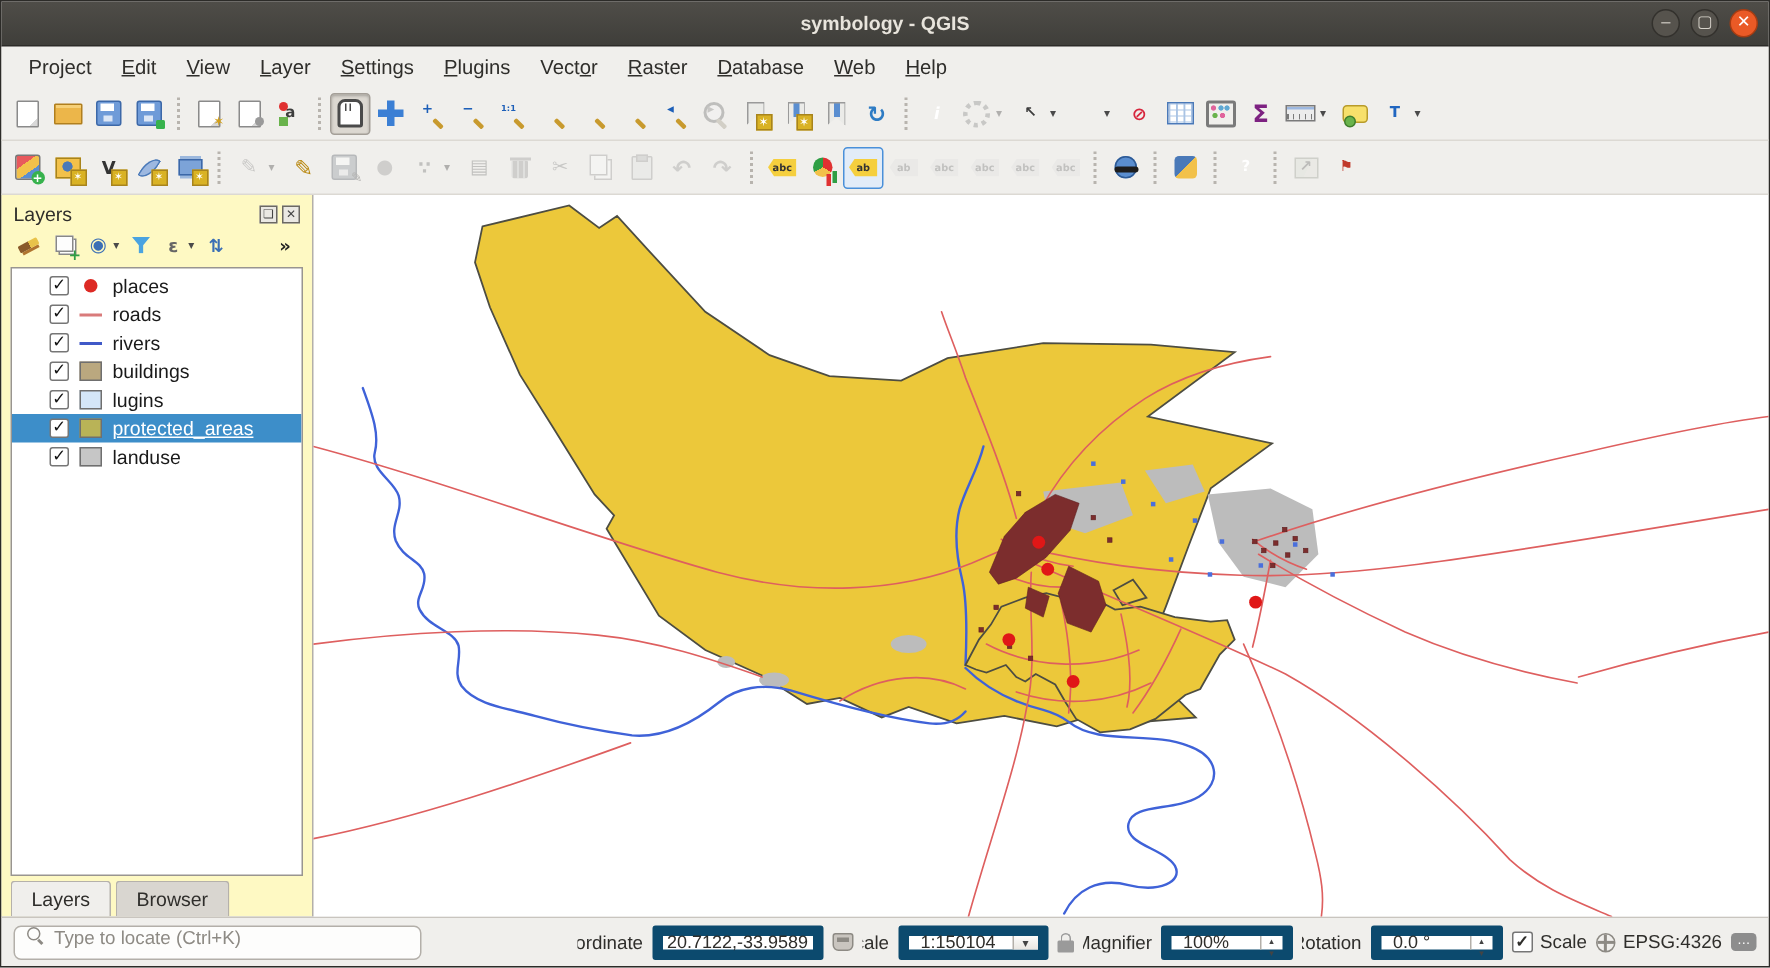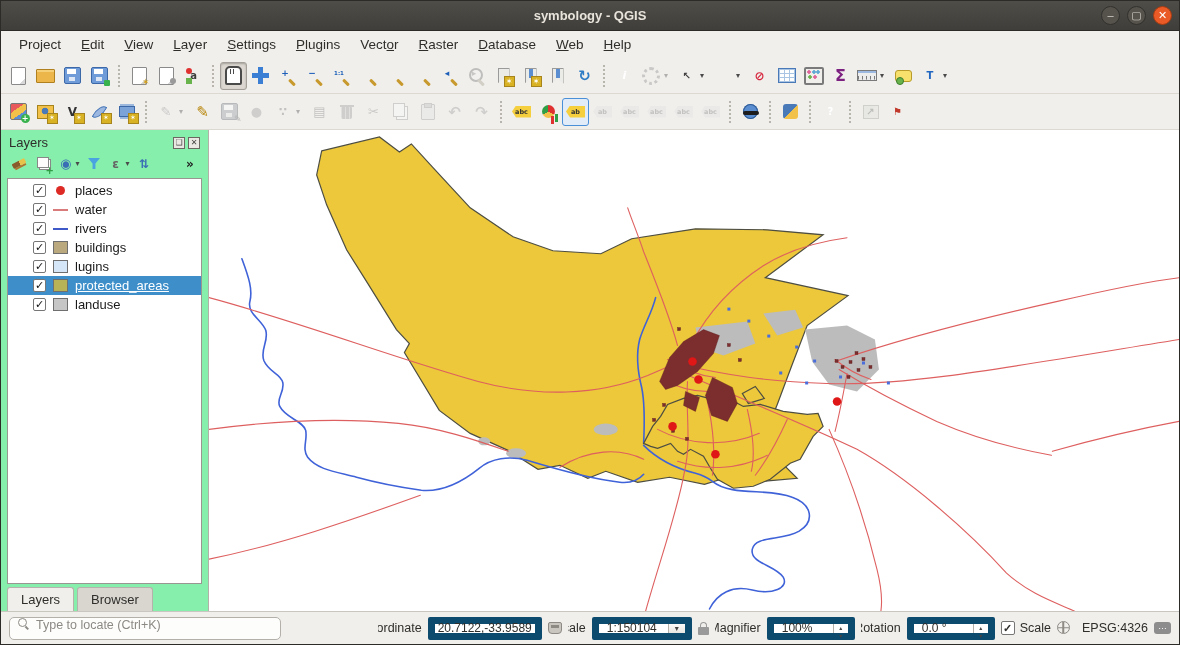--- a/index.html
+++ b/index.html
@@ -100,21 +100,21 @@
 .ic-open-layer-styling::before{content:'';width:14px;height:5px;background:linear-gradient(90deg,#8a5a2b 55%,#e8c34a 55%);transform:rotate(-28deg);border-radius:1px;box-shadow:0 3px 0 -1px #b0742f}
 .ic-add-group::before{content:'';width:10px;height:9px;background:#fdfdfd;border:1px solid #888;margin:-2px 0 0 -2px;box-shadow:2px 2px 0 -1px #fdfdfd,2px 2px 0 0 #888}
 .ic-add-group::after{content:'+';position:absolute;right:0;bottom:-2px;color:#2f9e44;font-size:10px}
 .ic-manage-map-themes{color:#3b6fb5;font-size:13px}
 .ic-filter-legend::before{content:'';width:12px;height:11px;background:#4aa3e0;clip-path:polygon(0 0,100% 0,62% 50%,62% 100%,38% 100%,38% 50%)}
 .ic-filter-legend-expression{font-size:12px;color:#666}
 .ic-expand-collapse-layers{font-size:12px;color:#3b6fb5}
 .ic-panel-overflow{font-size:12px;color:#222}
 
 .main{flex:1;display:flex;min-height:0}
-.panel{width:207px;flex:none;background:#86efac;display:flex;flex-direction:column;padding:4px 6px 0 6px}
+.panel{width:207px;flex:none;background:#fef9c3;display:flex;flex-direction:column;padding:4px 6px 0 6px}
 .panel-head{display:flex;align-items:center;font-size:13px;color:#2f2e2b;padding:1px 2px 3px}
 .panel-title{flex:1}
 .pbx{width:12px;height:12px;border:1px solid #6b6862;font-size:8px;line-height:10px;text-align:center;color:#444;background:#eae8e3;margin-left:3px}
 .panel-tools{display:flex;align-items:center;gap:1px;padding:0 0 4px}
 .ptbtn{width:24px;height:21px;display:flex;align-items:center;justify-content:center}
 .ptbtn .dd{width:8px}
 .ptbtn.last{margin-left:auto}
 .layer-list{flex:1;background:#fff;border:1px solid #999590;overflow:hidden;font-size:13px;padding-top:2px}
 .lrow{display:flex;align-items:center;height:19px;padding-left:25px;gap:7px}
 .lrow.sel{background:#3d8ec9}
@@ -156,21 +156,21 @@
 .spinbtns div{flex:1;font-size:6px;line-height:8px;text-align:center;color:#444}
 .spinbtns .up::before{content:'▴'}
 .spinbtns .dn::before{content:'▾'}
 .exticon{width:14px;height:12px;flex:none;background:#c9c5bf;border:1px solid #8d8a84;border-radius:2px 2px 4px 4px;position:relative}
 .exticon::after{content:'';position:absolute;left:2px;top:2px;right:2px;height:3px;background:#8d8a84}
 .lockic{width:11px;height:8px;background:#9a9a9a;border-radius:1px;position:relative;margin-top:5px;flex:none}
 .lockic::before{content:'';position:absolute;top:-5px;left:2px;width:5px;height:5px;border:1.5px solid #9a9a9a;border-bottom:none;border-radius:4px 4px 0 0}
 .render{display:flex;align-items:center;gap:5px;flex:none}
 .chk{width:14px;height:14px;border:1px solid #767676;background:#fff;font-size:11px;line-height:12px;text-align:center;font-weight:bold;border-radius:2px}
 .chk::before{content:'✓'}
-.crs{display:flex;align-items:flex-start;gap:12px;flex:none}
+.crs{display:flex;align-items:center;gap:5px;flex:none}
 .globe{width:13px;height:13px;border-radius:50%;border:1.5px solid #8d8a84;position:relative;flex:none}
 .globe::before{content:'';position:absolute;left:50%;top:0;bottom:0;width:1.5px;background:#8d8a84;transform:translateX(-50%)}
 .globe::after{content:'';position:absolute;top:50%;left:0;right:0;height:1.5px;background:#8d8a84;transform:translateY(-50%)}
 .msgic{width:17px;height:12px;background:#8d8d8d;border-radius:3px;position:relative;color:#fff;font-size:9px;line-height:9px;text-align:center;flex:none}
 .msgic::before{content:'…'}
 .msgic::after{content:'';position:absolute;left:3px;bottom:-3px;border:3px solid transparent;border-top-color:#8d8d8d}
 </style>
 </head>
 <body>
 
@@ -438,21 +438,21 @@
         </div>
       <div class="layer-list" id="layerlist">
           <div class="lrow">
             <span class="lcheck">✓</span>
             <span class="sw-point" style="background: rgb(221, 42, 36);"></span>
             <span class="llabel">places</span>
           </div>
           <div class="lrow">
             <span class="lcheck">✓</span>
             <span class="sw-line" style="background: rgb(217, 123, 123);"></span>
-            <span class="llabel">water</span>
+            <span class="llabel">roads</span>
           </div>
           <div class="lrow">
             <span class="lcheck">✓</span>
             <span class="sw-line" style="background: rgb(64, 89, 200);"></span>
             <span class="llabel">rivers</span>
           </div>
           <div class="lrow">
             <span class="lcheck">✓</span>
             <span class="sw-fill" style="background: rgb(186, 168, 127);"></span>
             <span class="llabel">buildings</span>

